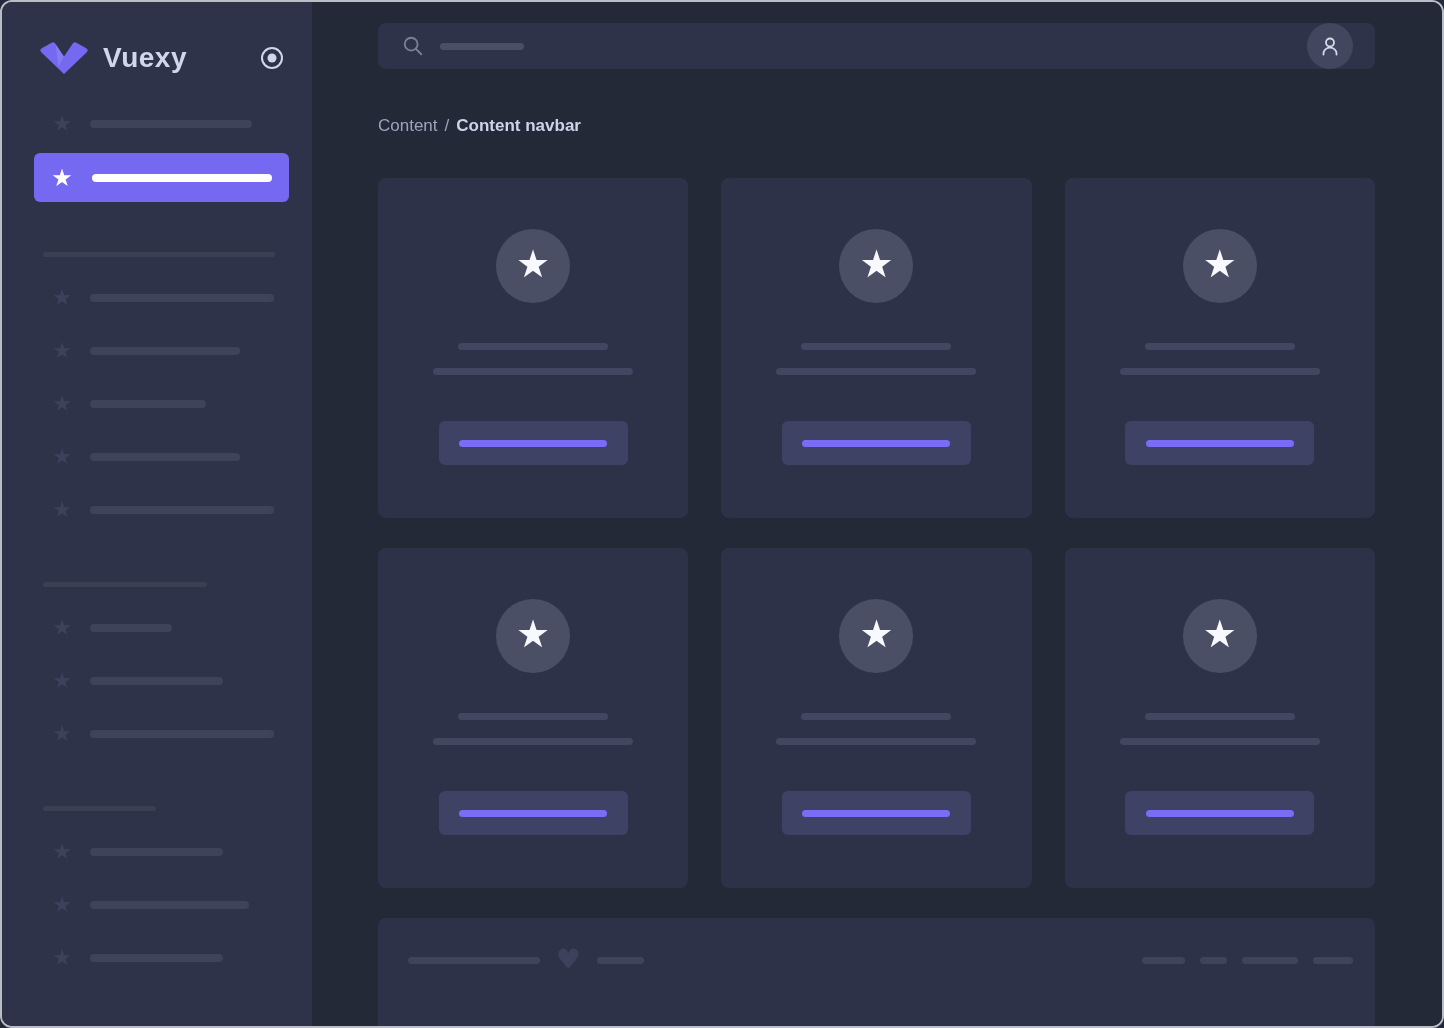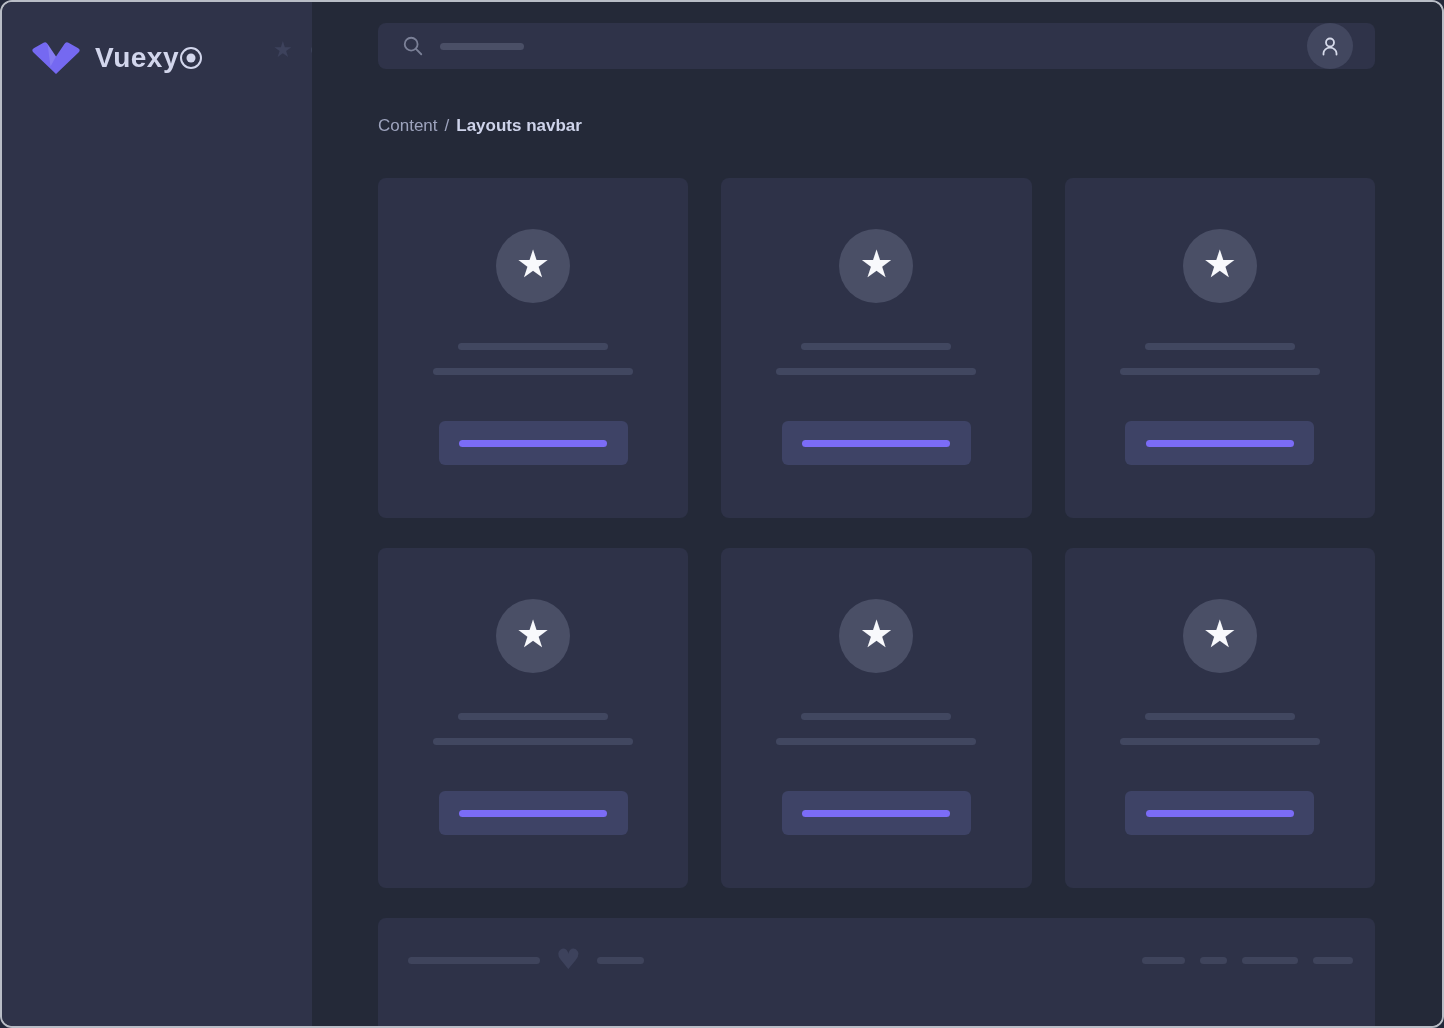--- a/index.html
+++ b/index.html
@@ -10,21 +10,21 @@
   }
   .page {
     width: 1444px; height: 1028px;
     border: 2px solid #b9bdc6; border-radius: 12px;
     overflow: hidden; display: flex; background: #242938;
   }
 
   
   .sidebar {
     width: 310px; min-width: 310px; background: #2f3349;
-    display: flex; flex-direction: row; overflow: hidden;
+    display: flex; flex-direction: column; overflow: hidden; padding-left: 8px;
   }
   .brand { display: flex; align-items: center; height: 36px; margin: 38px 28px 0 28px; }
   .logo-svg { width: 52px; height: 34px; display: block; }
   .brand-name {
     font-size: 28px; font-weight: bold; color: #d2d6ec;
     margin-left: 13px; letter-spacing: .5px;
   }
   .collapse-pin { margin-left: auto; width: 24px; height: 24px; display: flex; cursor: pointer; }
 
   .nav-item { display: flex; align-items: center; height: 24px; margin-left: 40px; margin-top: 29px; }
@@ -212,21 +212,21 @@
       </div>
       <div class="nav-avatar">
         <svg class="person-svg" viewBox="0 0 24 24">
           <circle cx="12" cy="8.5" r="4" fill="none" stroke="#d6daea" stroke-width="1.8"></circle>
           <path d="M5.5 20.5 v-1.2 a6.5 5.6 0 0 1 13 0 v1.2" fill="none" stroke="#d6daea" stroke-width="1.8" stroke-linecap="round"></path>
         </svg>
       </div>
     </div>
 
     <div class="breadcrumb">
-      <span class="parent">Content</span><span class="sep">/</span><span class="current">Layouts navbar</span>
+      <span class="parent">Content</span><span class="sep">/</span><span class="current">Content navbar</span>
     </div>
 
     <div class="grid">
 
     <div class="card">
           <div class="card-avatar">
             <span class="star-glyph">★</span>
           </div>
           <span class="skel-line line1" style="width: 150px;"></span>
           <span class="skel-line line2" style="width: 200px;"></span>

